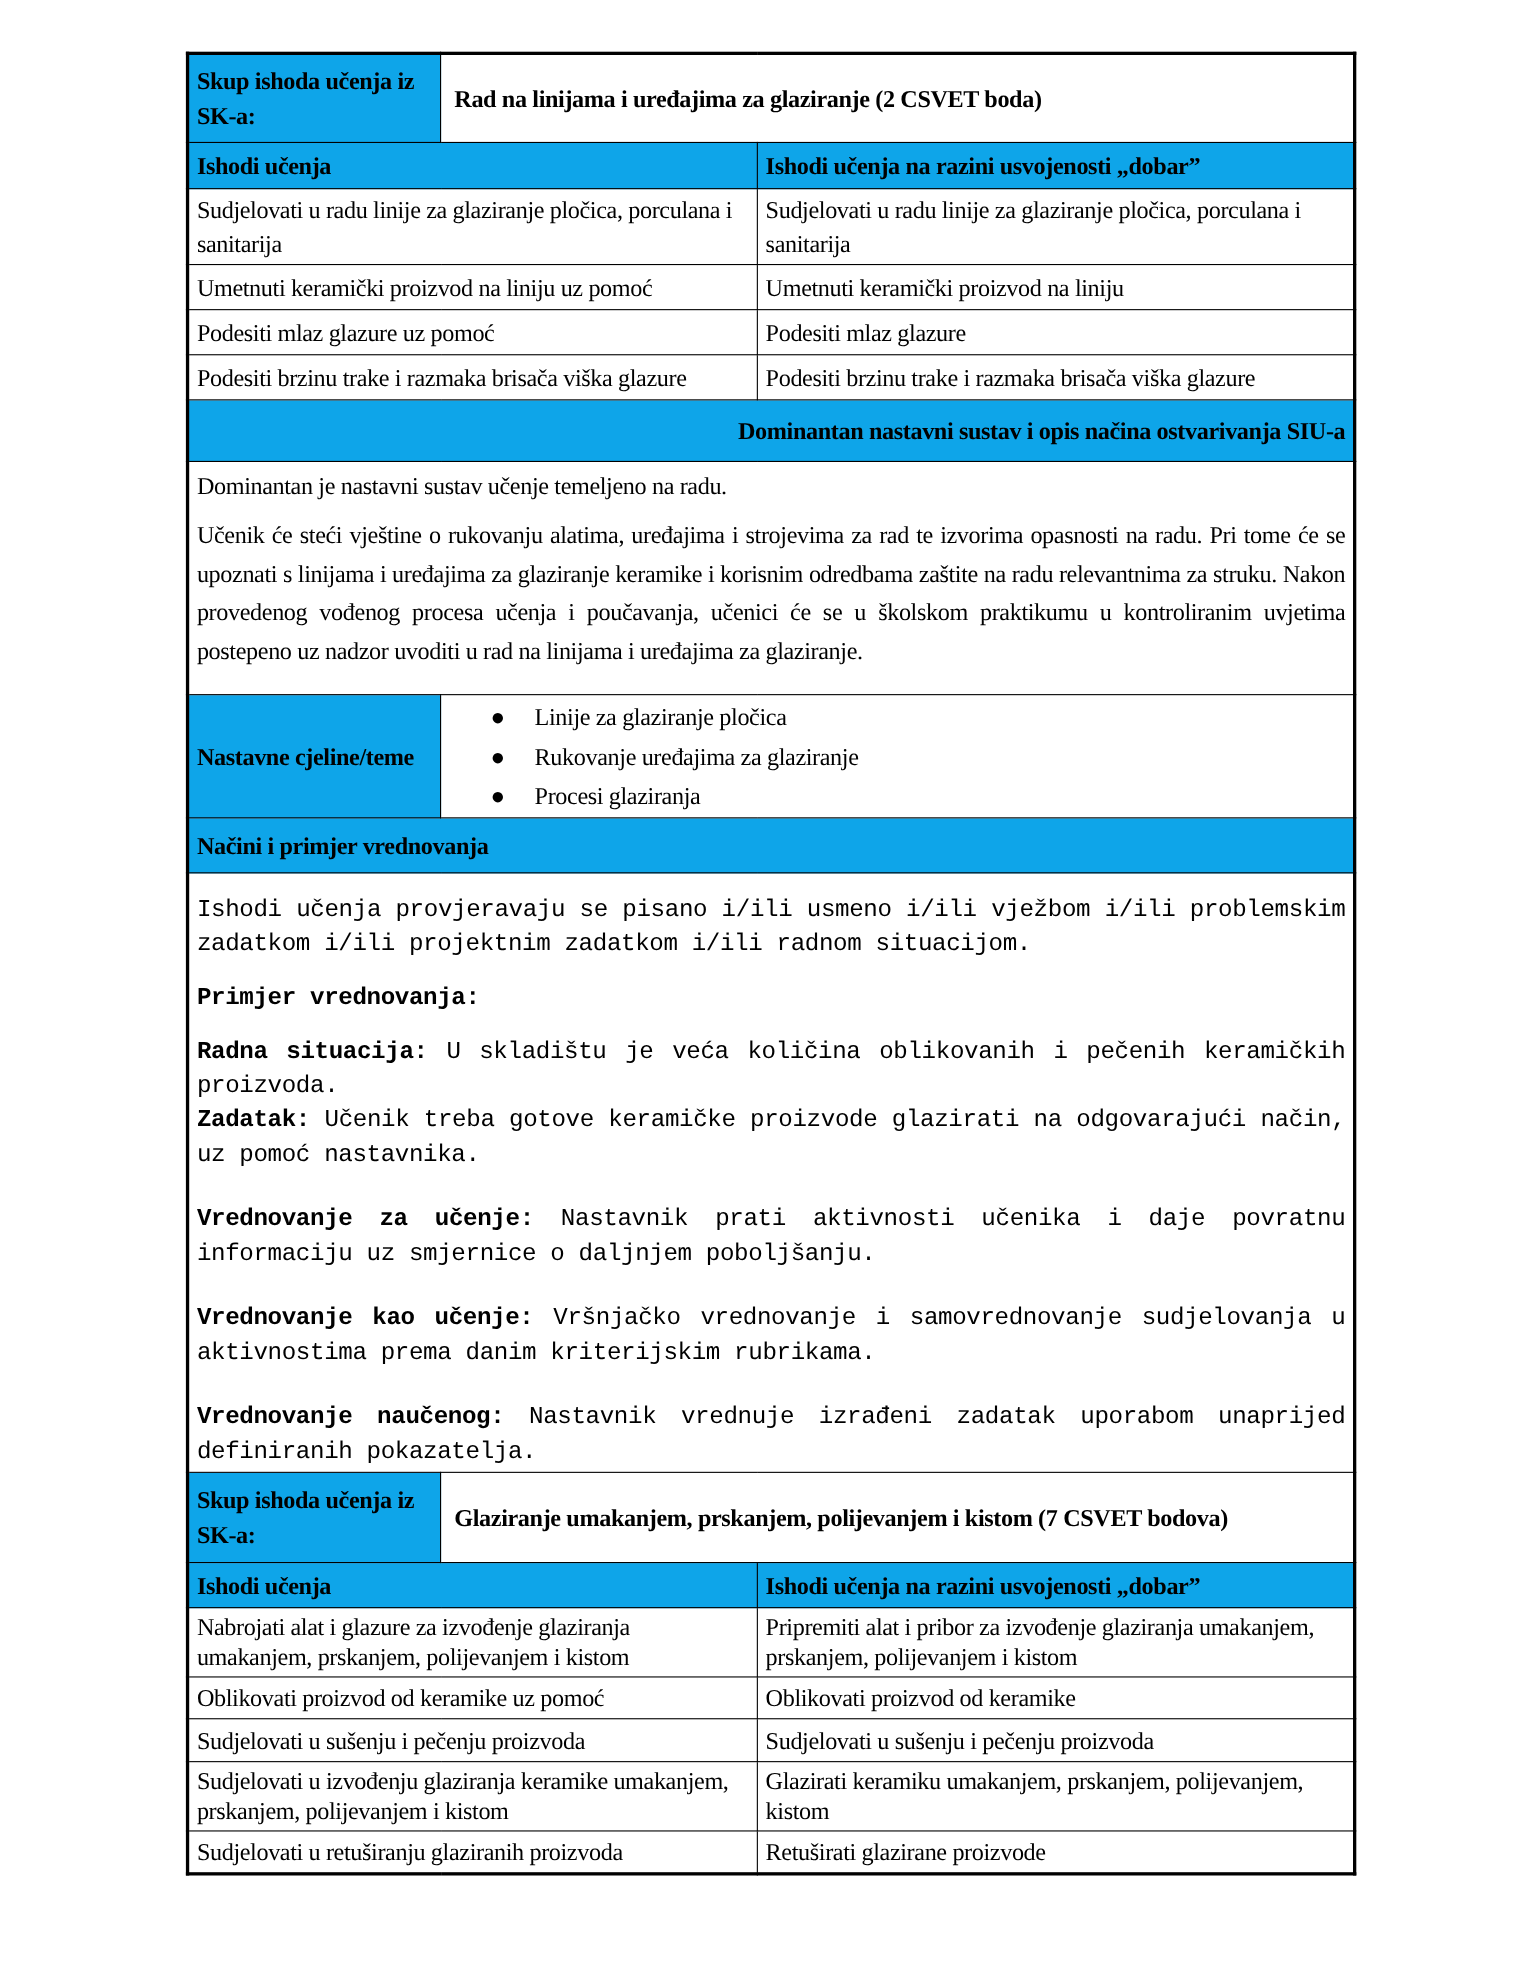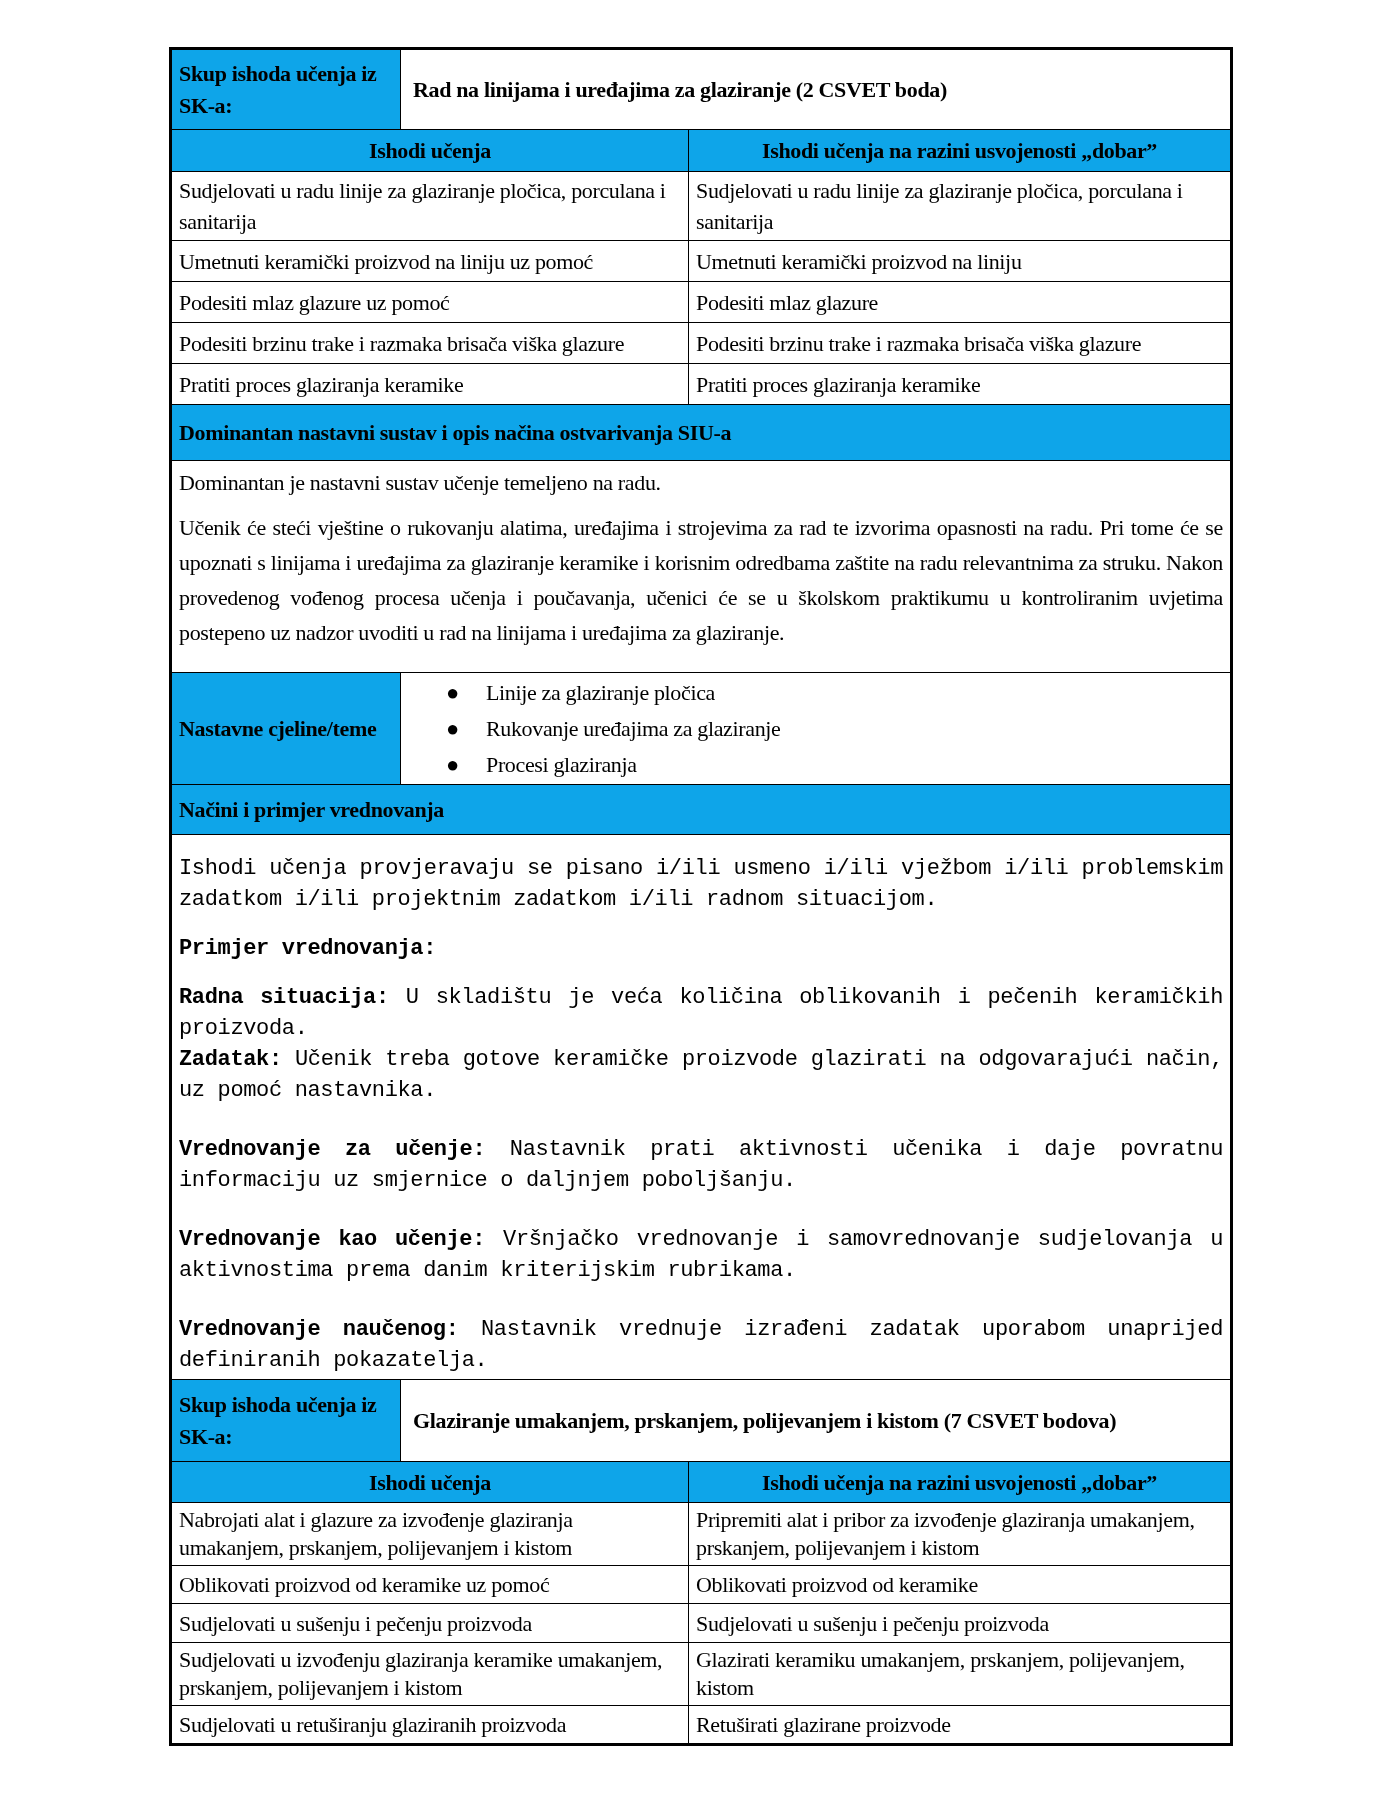--- a/index.html
+++ b/index.html
@@ -8,23 +8,23 @@
     position: absolute; left: 169px; top: 47px; width: 1061px;
     border-collapse: collapse; table-layout: fixed;
     border: 3px solid #000;
   }
   .doc-table td {
     border: 1px solid #000; padding: 3px 7px; vertical-align: middle;
     font-size: 22px; line-height: 31px; letter-spacing: -0.35px;
   }
   .blue { background: #0ea5e9; }
   .bold { font-weight: bold; }
-  .center { text-align: center; }
+  .center { text-align: left; }
   .sk-title { font-size: 22px; padding-left: 12px !important; }
-  .sec-head { height: 50px; }
+  .sec-head { height: 50px; text-align: right; }
   .para { margin: 0; text-align: justify; }
   .para + .para { margin-top: 10px; }
   .bullets { list-style: none; margin: 0; padding: 0 0 0 36px; }
   .bullets li { position: relative; padding-left: 42px; line-height: 36px; }
   .bullets li .dot { position: absolute; left: 2px; top: 0; }
   .eval p { margin: 0; text-align: justify; }
   .gap-s { height: 18px; }
   .gap-m { height: 28px; }
 </style>
 </head>
@@ -54,24 +54,20 @@
     <td colspan="2">Umetnuti keramički proizvod na liniju uz pomoć</td>
     <td>Umetnuti keramički proizvod na liniju</td>
   </tr>
   <tr style="height:41px">
     <td colspan="2">Podesiti mlaz glazure uz pomoć</td>
     <td>Podesiti mlaz glazure</td>
   </tr>
   <tr style="height:41px">
     <td colspan="2">Podesiti brzinu trake i razmaka brisača viška glazure</td>
     <td>Podesiti brzinu trake i razmaka brisača viška glazure</td>
-  </tr>
-  <tr style="height:41px">
-    <td colspan="2">Pratiti proces glaziranja keramike</td>
-    <td>Pratiti proces glaziranja keramike</td>
   </tr>
 
   <tr class="sec-head" style="height:56px">
     <td class="blue bold" colspan="3">Dominantan nastavni sustav i opis načina ostvarivanja SIU-a</td>
   </tr>
   <tr style="height:212px">
     <td colspan="3" style="vertical-align:top; padding-top:4px; line-height:35px;">
       <p class="para">Dominantan je nastavni sustav učenje temeljeno na radu.</p>
       <p class="para">Učenik će steći vještine o rukovanju alatima, uređajima i strojevima za rad te izvorima opasnosti na radu. Pri tome će se upoznati s linijama i uređajima za glaziranje keramike i korisnim odredbama zaštite na radu relevantnima za struku. Nakon provedenog vođenog procesa učenja i poučavanja, učenici će se u školskom praktikumu u kontroliranim uvjetima postepeno uz nadzor uvoditi u rad na linijama i uređajima za glaziranje.</p>
     </td>

